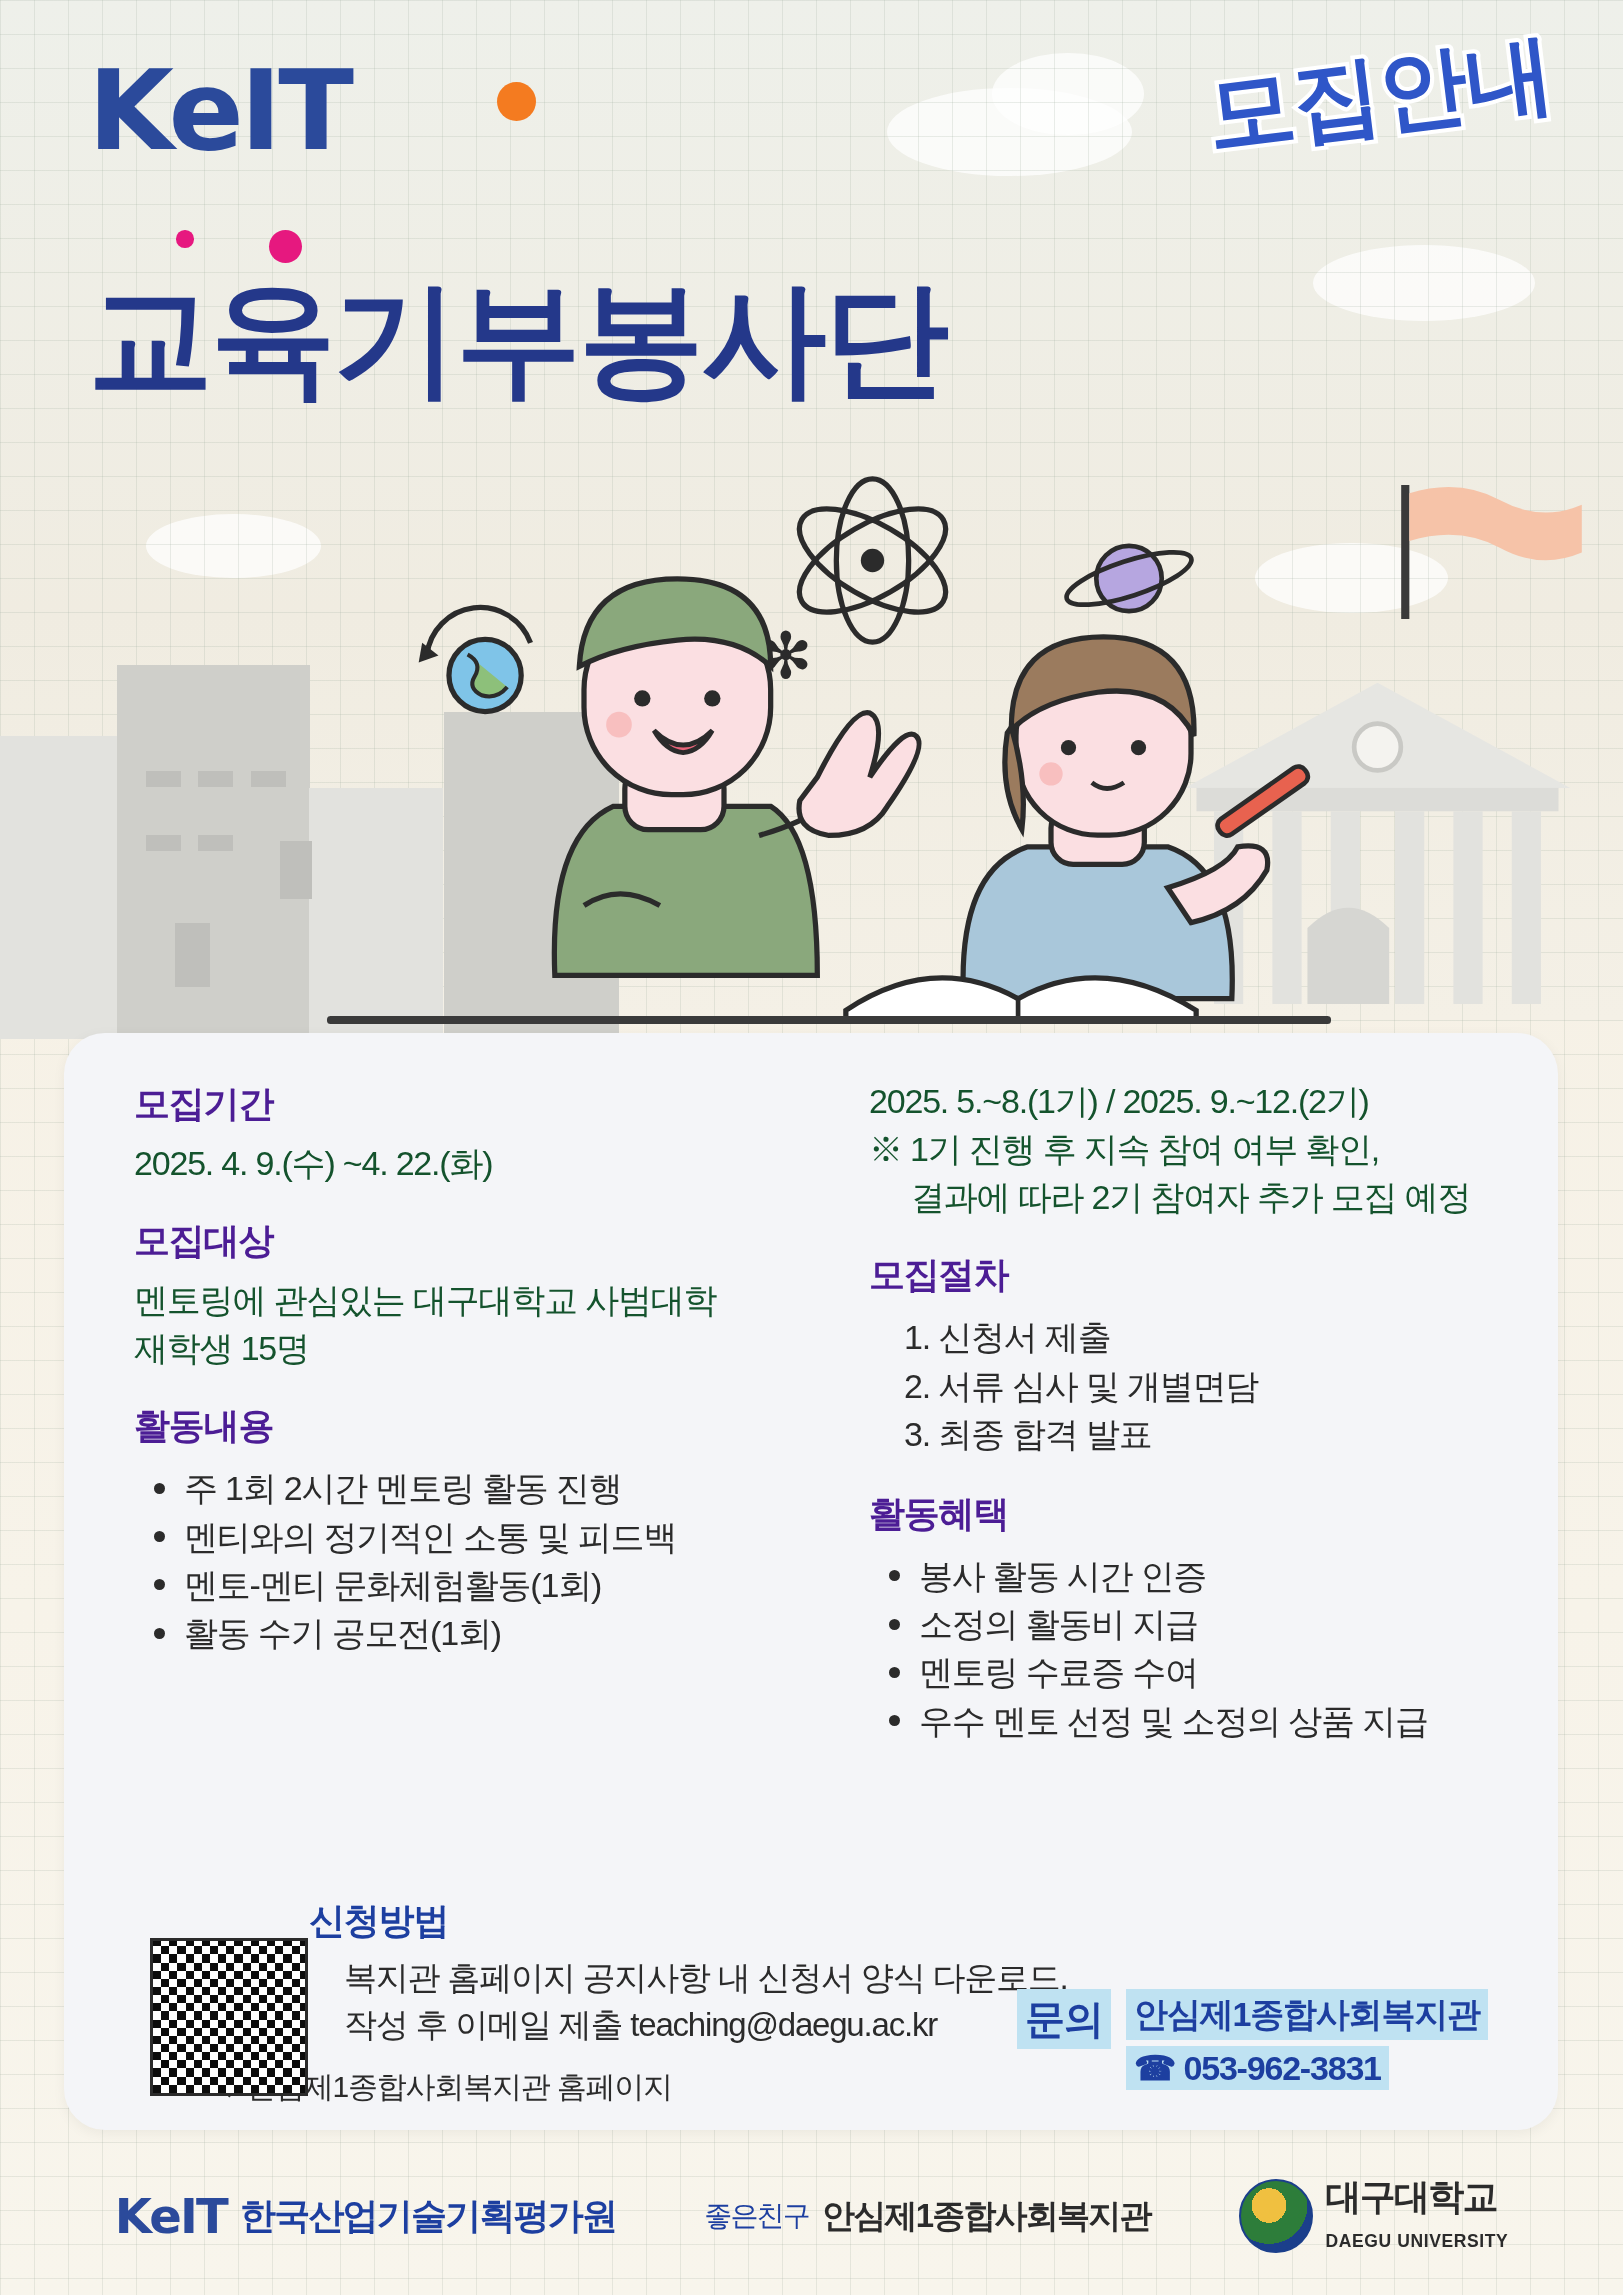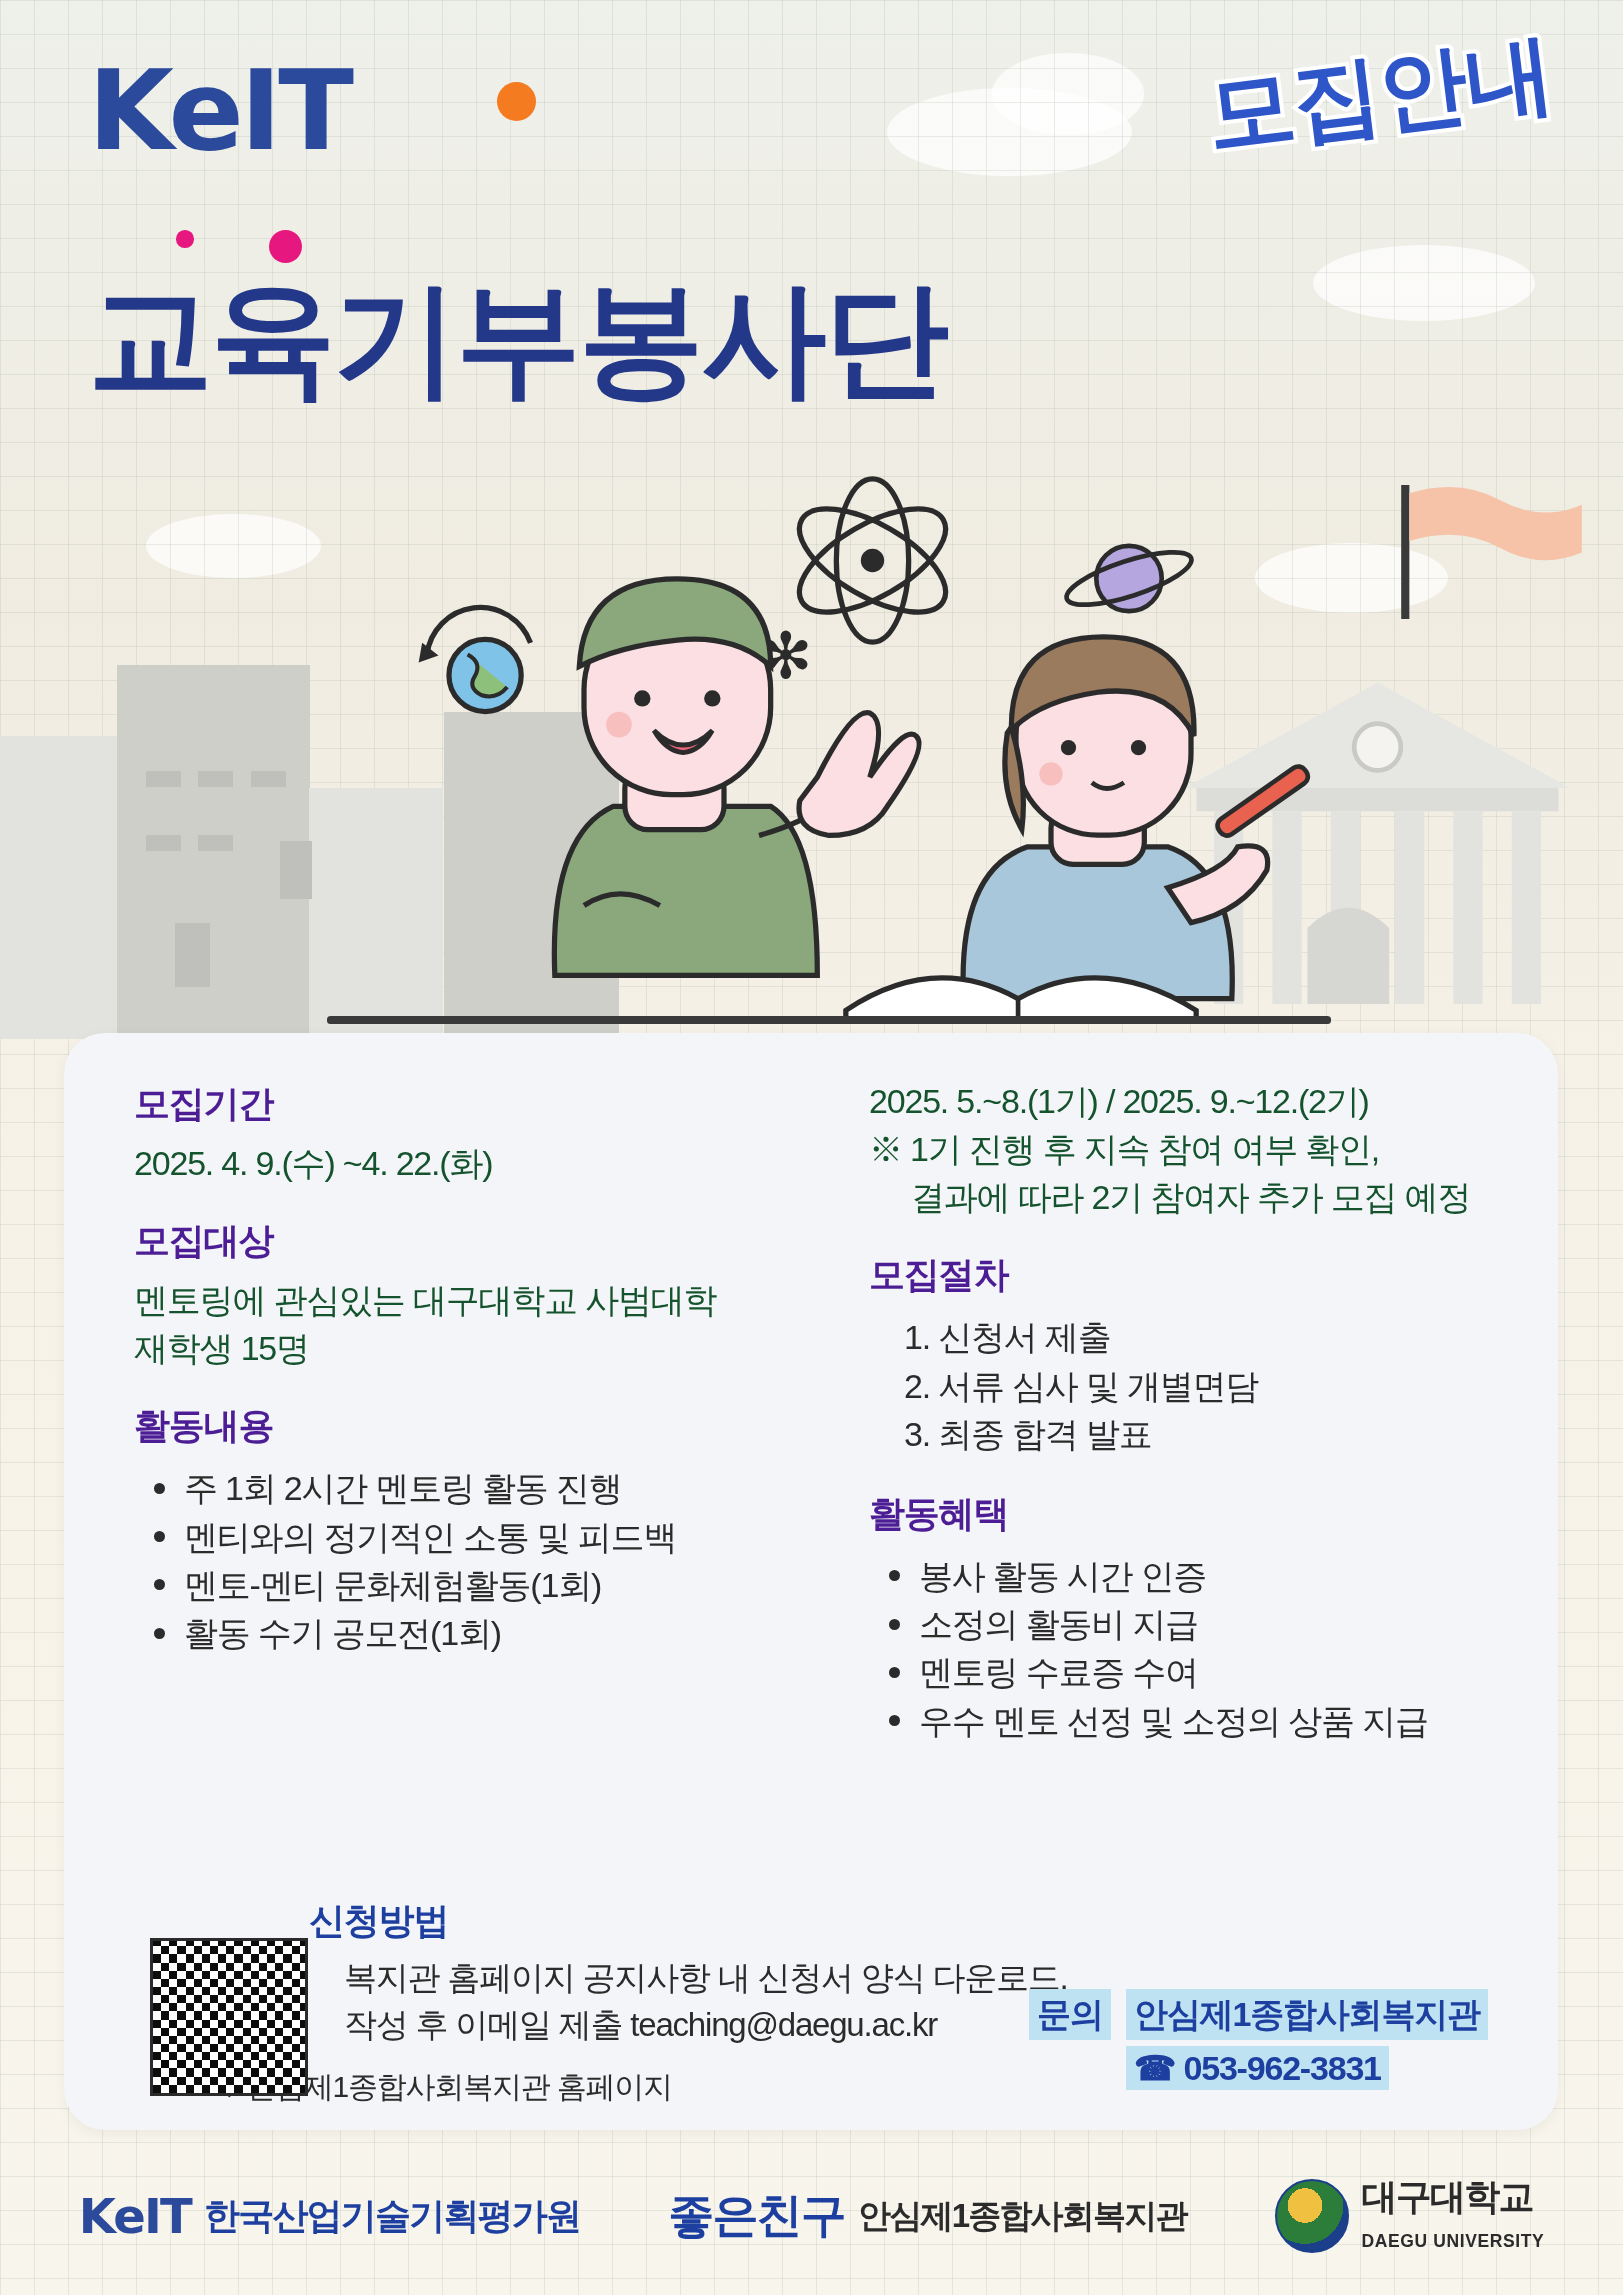--- a/index.html
+++ b/index.html
@@ -266,21 +266,21 @@
 
   .contact {
     position: absolute;
     right: 70px;
     bottom: 34px;
     display: flex;
     align-items: flex-start;
     gap: 15px;
   }
   .contact-label {
-    font-size: 34px;
+    font-size: 40px;
     font-weight: bold;
     color: #1d3fa0;
     background: #bfe2f2;
     padding: 2.3px 8.2px;
     letter-spacing: -1.2px;
   }
   .contact-lines p {
     margin: 0 0 5.8px 0;
     font-size: 34px;
     font-weight: bold;
@@ -320,22 +320,22 @@
     color: #1d3fa0;
     letter-spacing: -1.8px;
   }
   .f-text-dark {
     font-size: 33px;
     font-weight: bold;
     color: #2b2b2b;
     letter-spacing: -1.8px;
   }
   .f-good {
-    font-size: 46px;
-    font-weight: bold;
+    font-size: 28px;
+    font-weight: normal;
     color: #1d3fa0;
     letter-spacing: -1.8px;
   }
   .du-seal {
     width: 70px; height: 70px;
     border-radius: 50%;
     background: radial-gradient(circle at 40% 35%, #f0c040 0 28%, #2d7d3a 28% 62%, #1b3f8b 62% 100%);
     border: 2.9px solid #1b3f8b;
   }
   .du-name {

